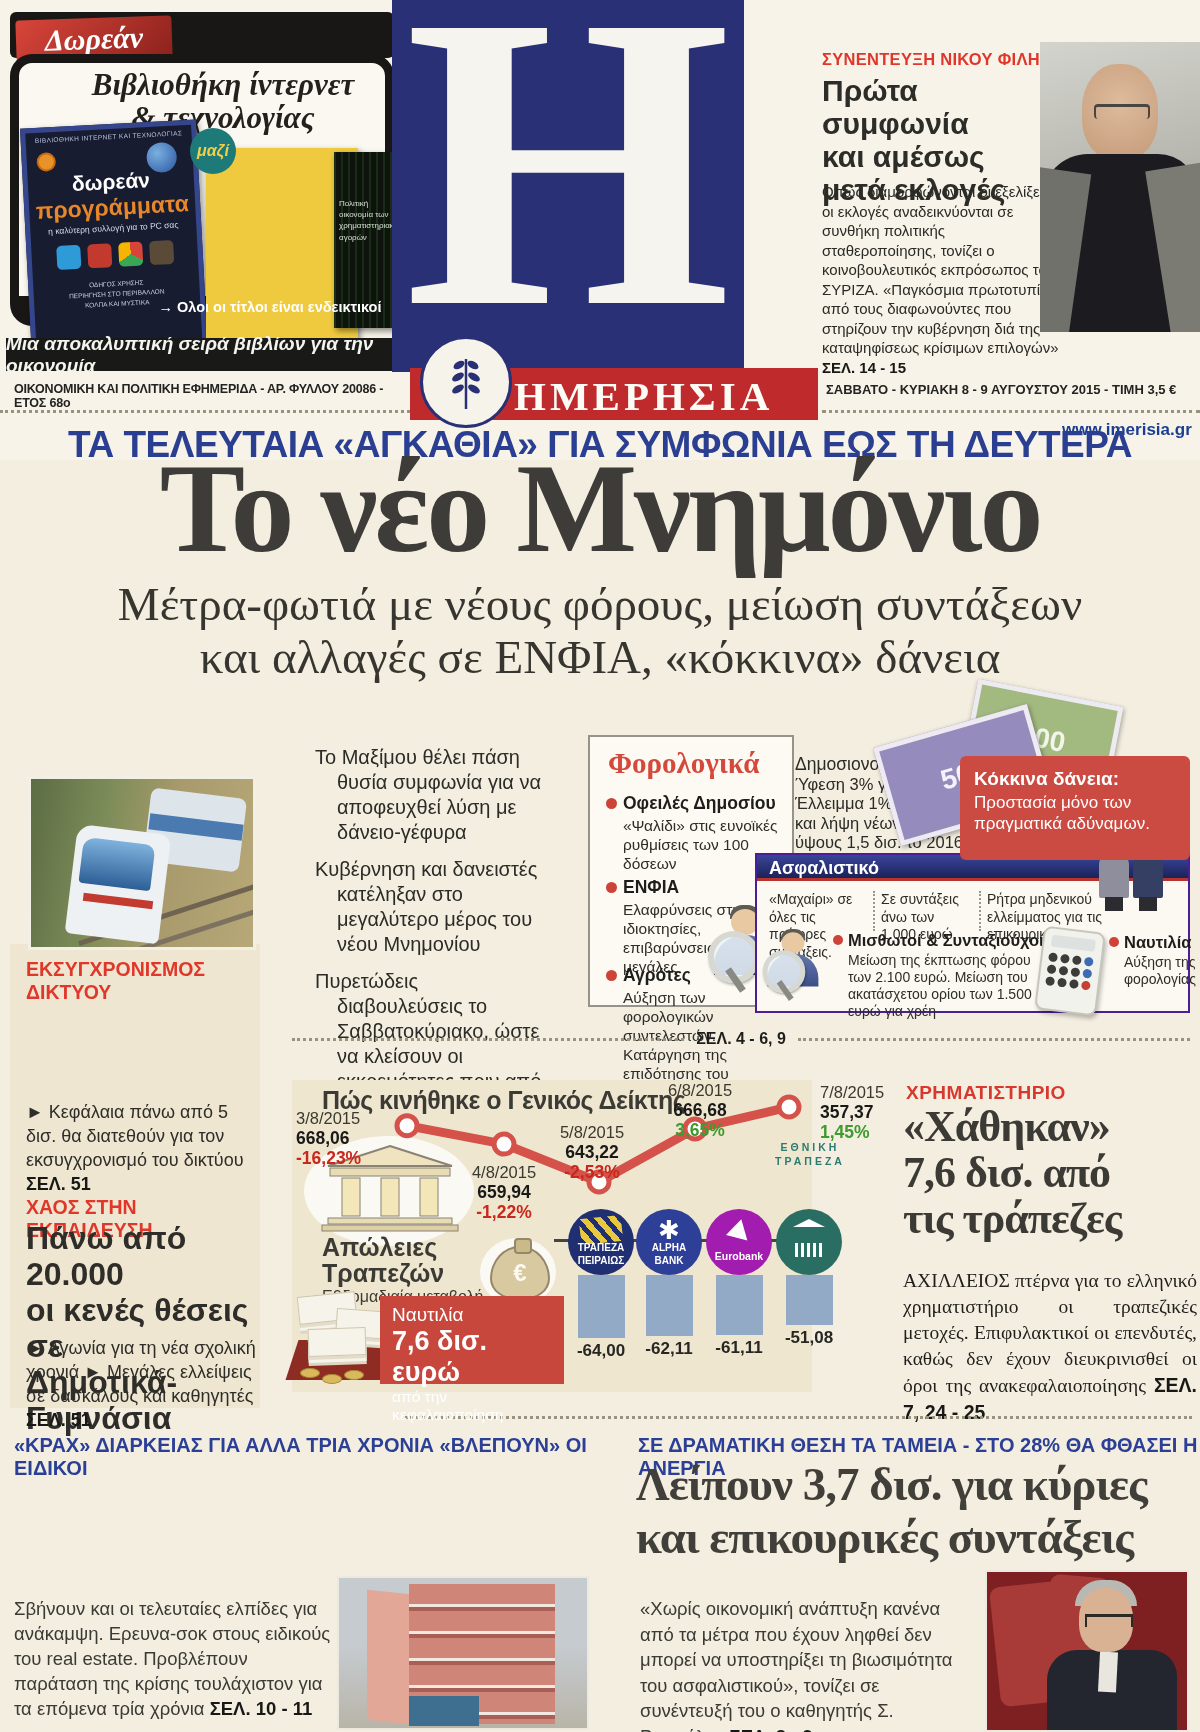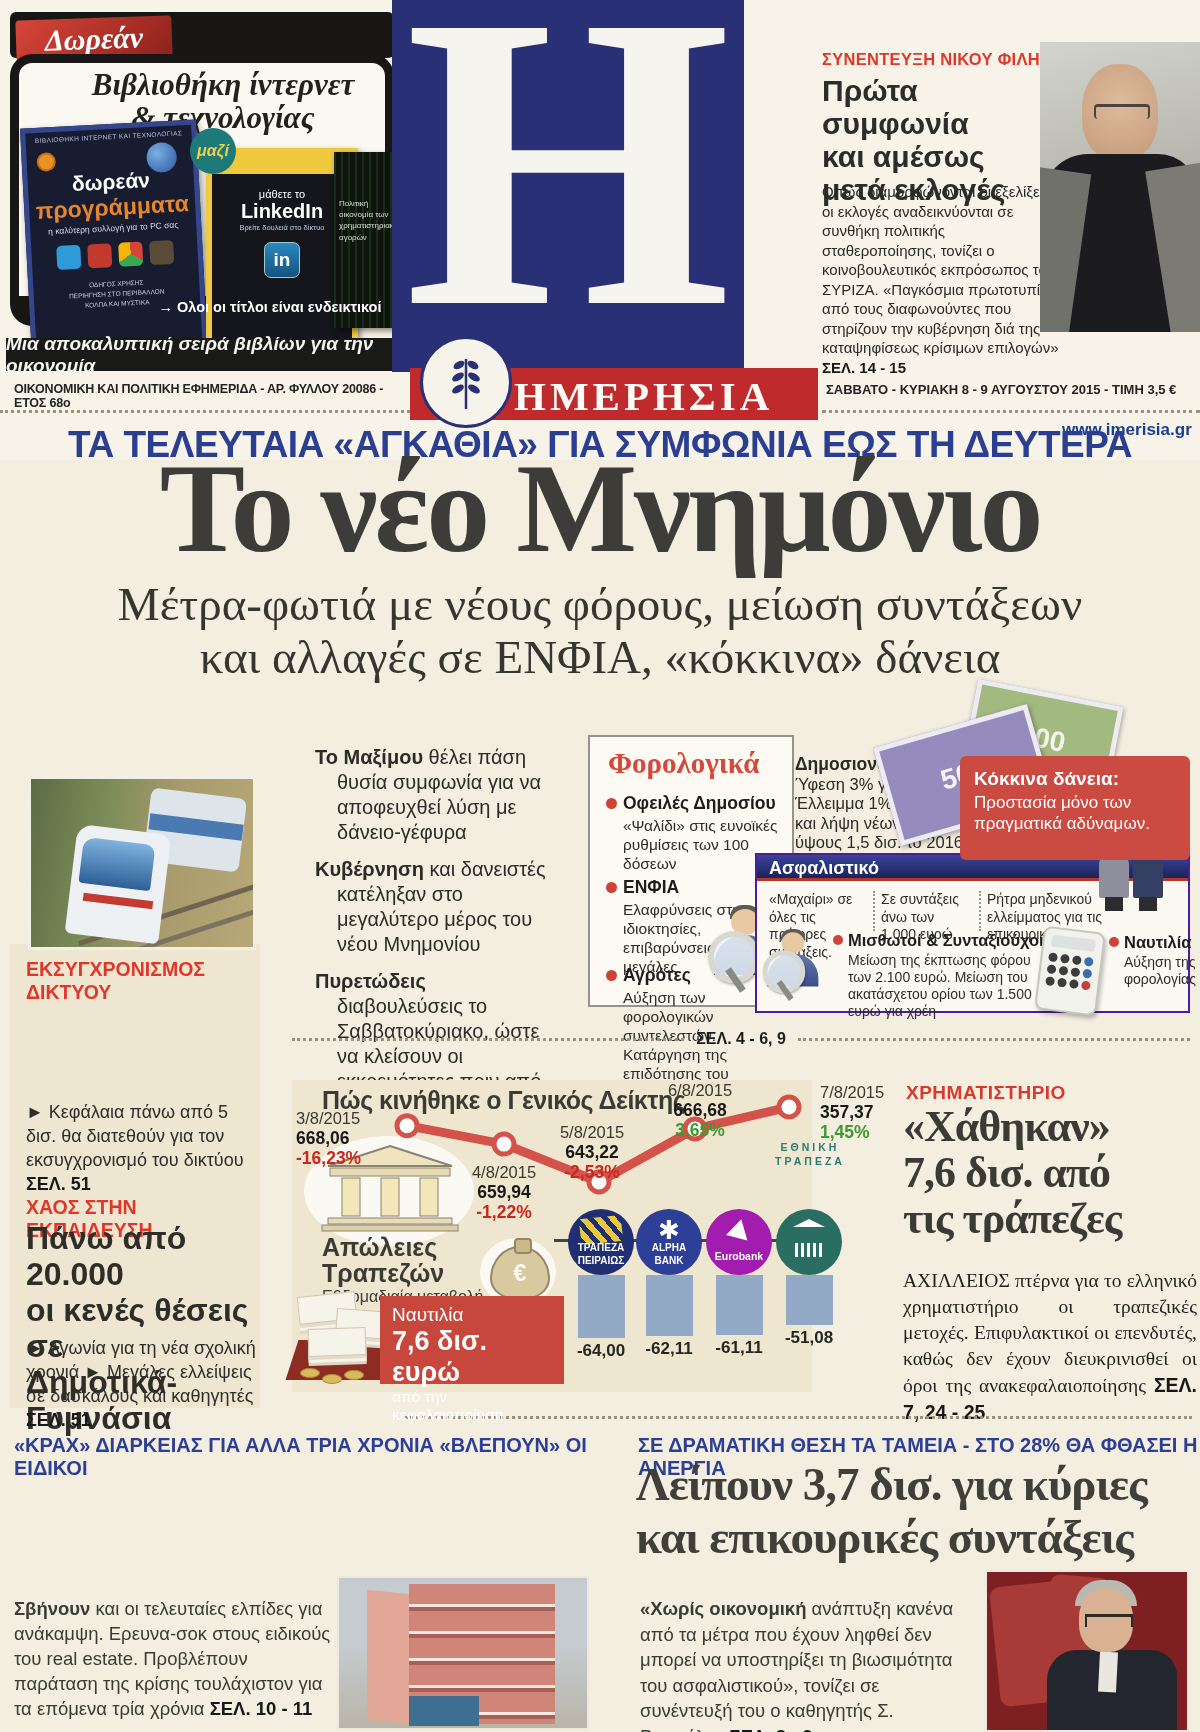--- a/index.html
+++ b/index.html
@@ -1,20 +1,20 @@
 <!DOCTYPE html>
 <html><head>
 <meta charset="utf-8">
 <style>
   html,body{margin:0;padding:0;background:#888;}
   #page{position:relative;width:1200px;height:1732px;margin:0 auto;background:#f3eee0;
         font-family:"Liberation Sans",sans-serif;overflow:hidden;color:#222;}
   .abs{position:absolute;}
   .prelines{white-space:pre-line;}
-  .bl{font-weight:bold;}
+  .bl{font-weight:normal;}
   .pref{font-weight:bold;color:#181816;font-family:"Liberation Sans",sans-serif;}
   .dotline{border-top:3px dotted #97937f;height:0;}
 
   
   .top-white{left:0;top:0;width:1200px;height:460px;background:#f7f3e8;}
 
   
   .promo{left:10px;top:6px;width:390px;height:366px;}
   .ad-topband{position:absolute;left:0;top:6px;width:384px;height:46px;background:#181715;border-radius:6px;}
   .ad-badge{position:absolute;left:6px;top:12px;width:156px;height:42px;background:linear-gradient(135deg,#d8453a,#8c221c);
@@ -295,26 +295,20 @@
         <i style="background:#c23a2e"></i>
         <i style="background:conic-gradient(#d84437 0 33%,#3aa757 33% 66%,#f4b400 66% 100%)"></i>
         <i style="background:#5a4a38"></i>
       </div>
       <div class="b1-bot prelines">ΟΔΗΓΟΣ ΧΡΗΣΗΣ
 ΠΕΡΙΗΓΗΣΗ ΣΤΟ ΠΕΡΙΒΑΛΛΟΝ
 ΚΟΛΠΑ ΚΑΙ ΜΥΣΤΙΚΑ</div>
     </div>
     <div class="book book2">
       <div class="b2-badge">μαζί</div>
-      <div class="b2-inner">
-        <div class="b2-l1">μάθετε το</div>
-        <div class="b2-l2">LinkedIn</div>
-        <div class="b2-l3">Βρείτε δουλειά στο δίκτυο</div>
-        <div class="b2-logo">in</div>
-      </div>
     </div>
     <div class="book book3">
       <div class="b3-t">Πολιτική οικονομία των χρηματιστηριακών αγορών</div>
     </div>
     <div class="ad-note">→ Ολοι οι τίτλοι είναι ενδεικτικοί</div>
     <div class="ad-strip">Μια αποκαλυπτική σειρά βιβλίων για την οικονομία</div>
   </div>
 
   <div class="abs mast-blue"></div>
   <div class="abs mast-H">Η</div>

